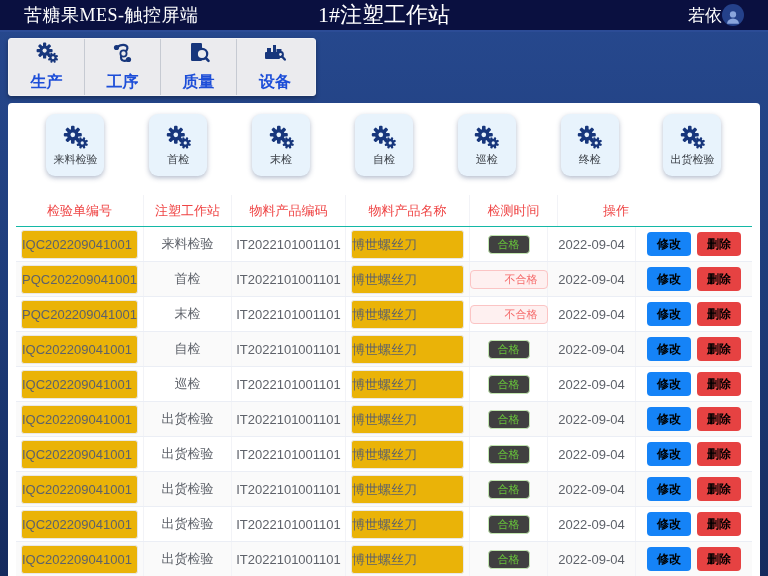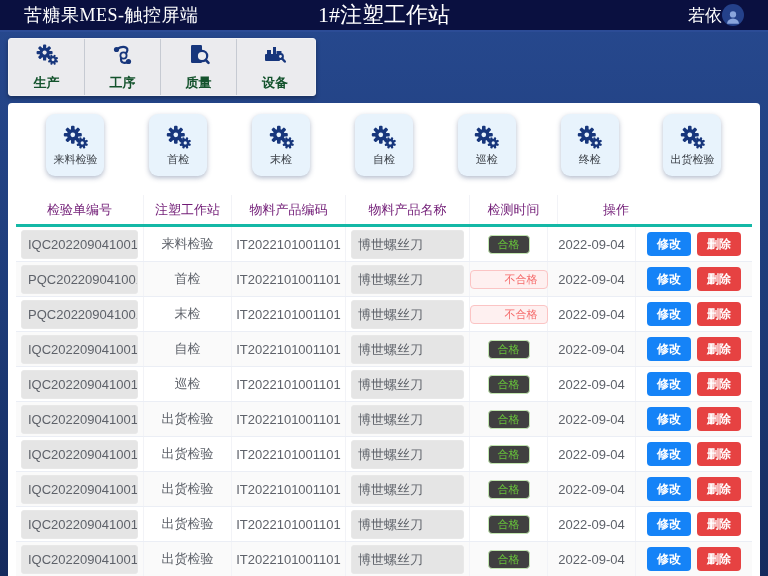--- a/index.html
+++ b/index.html
@@ -34,21 +34,21 @@
     background:#ebebee; border:1px solid #f2f2f4; border-radius:3px;
     box-shadow:0 2px 4px rgba(0,0,0,.35);
   }
   .tab {
     width:76px; height:56px; display:flex; flex-direction:column;
     align-items:center; justify-content:center; gap:3px;
     border-right:1px solid #c6cad2; cursor:pointer;
   }
   .tab:last-child { border-right:none; }
   .tab-icon svg { width:24px; height:24px; --hole:#ebebee; }
-  .tab-label { font-size:13px; font-weight:bold; color:#14532d; }
+  .tab-label { font-size:16px; font-weight:bold; color:#1d4ed8; }
 
   
   .panel {
     position:absolute; left:8px; right:8px; top:103px; bottom:0;
     background:#fff; border-radius:4px 4px 0 0; overflow:hidden;
   }
 
   
   .qc-row { display:flex; justify-content:space-around; padding:11px 16px 7px; }
   .qc-btn {
@@ -56,42 +56,42 @@
     box-shadow:0 2px 5px rgba(70,90,130,.40);
     display:flex; flex-direction:column; align-items:center; justify-content:center;
     gap:1px; cursor:pointer;
   }
   .qc-btn svg { width:27px; height:27px; --hole:#e8f3fc; }
   .qc-label { font-size:11px; color:#3a3f46; white-space:nowrap; }
 
   
   .table { margin:4px 8px 0; }
   .thead, .trow { display:flex; align-items:center; }
-  .thead { height:32px; border-bottom:3px solid #14b8a6; color:#701a75; font-size:13px;margin-top:12px; }
+  .thead { height:32px; border-bottom:1px solid #14b8a6; color:#ef4444; font-size:13px;margin-top:12px; }
   .trow { height:35px; border-bottom:1px solid #ebeef5; font-size:13px; color:#5e626a; background:#fff; }
   .trow.alt { background:#fafafa; }
   .td, .th { text-align:center; border-right:1px solid #f2f3f7; height:100%;
              display:flex; align-items:center; justify-content:center; }
   .td:last-child, .th:last-child { border-right:none; }
   .c1 { width:128px; } .c2 { width:88px; } .c3 { width:114px; }
   .c4 { width:124px; } .c5 { width:78px; } .c6 { width:88px; } .c7 { width:116px; }
   .cellbox {
     display:block; width:calc(100% - 10px); line-height:27px; height:29px;
-    border:1px solid #e8e8e8; border-radius:3px; background:#e5e5e5;
-    white-space:nowrap; overflow:hidden; font-size:13px; text-align:left; padding-left:6px;
+    border:1px solid #e8e8e8; border-radius:3px; background:#eab308;
+    white-space:nowrap; overflow:hidden; font-size:13px; text-align:left; 
   }
   .c4 .cellbox { text-align:left; }
   .badge {
     display:inline-block; padding:3px 9px; font-size:11px; line-height:1;
     border-radius:4px; border:1px solid; white-space:nowrap;
   }
   .badge.pass { color:var(--pass,#67c23a); background:#404040; border-color:#c2e7b0; }
   .badge.fail { color:var(--fail,#f56c6c); background:#fef0f0; border-color:#fbc4c4;padding-left:34px; }
   .btn {
-    border:none; border-radius:4px; color:#ffffff; font-size:12px; font-weight:bold;
+    border:none; border-radius:4px; color:#000000; font-size:12px; font-weight:bold;
     padding:6px 10px; margin:0 3px; cursor:pointer; font-family:inherit; line-height:1;
   }
   .btn.edit { background:var(--edit-btn,#1583f7); }
   .btn.del  { background:var(--del-btn,#e64242); }
 </style>
 </head>
 <body>
 
 <svg width="0" height="0" style="position:absolute" aria-hidden="true">
   <defs>

